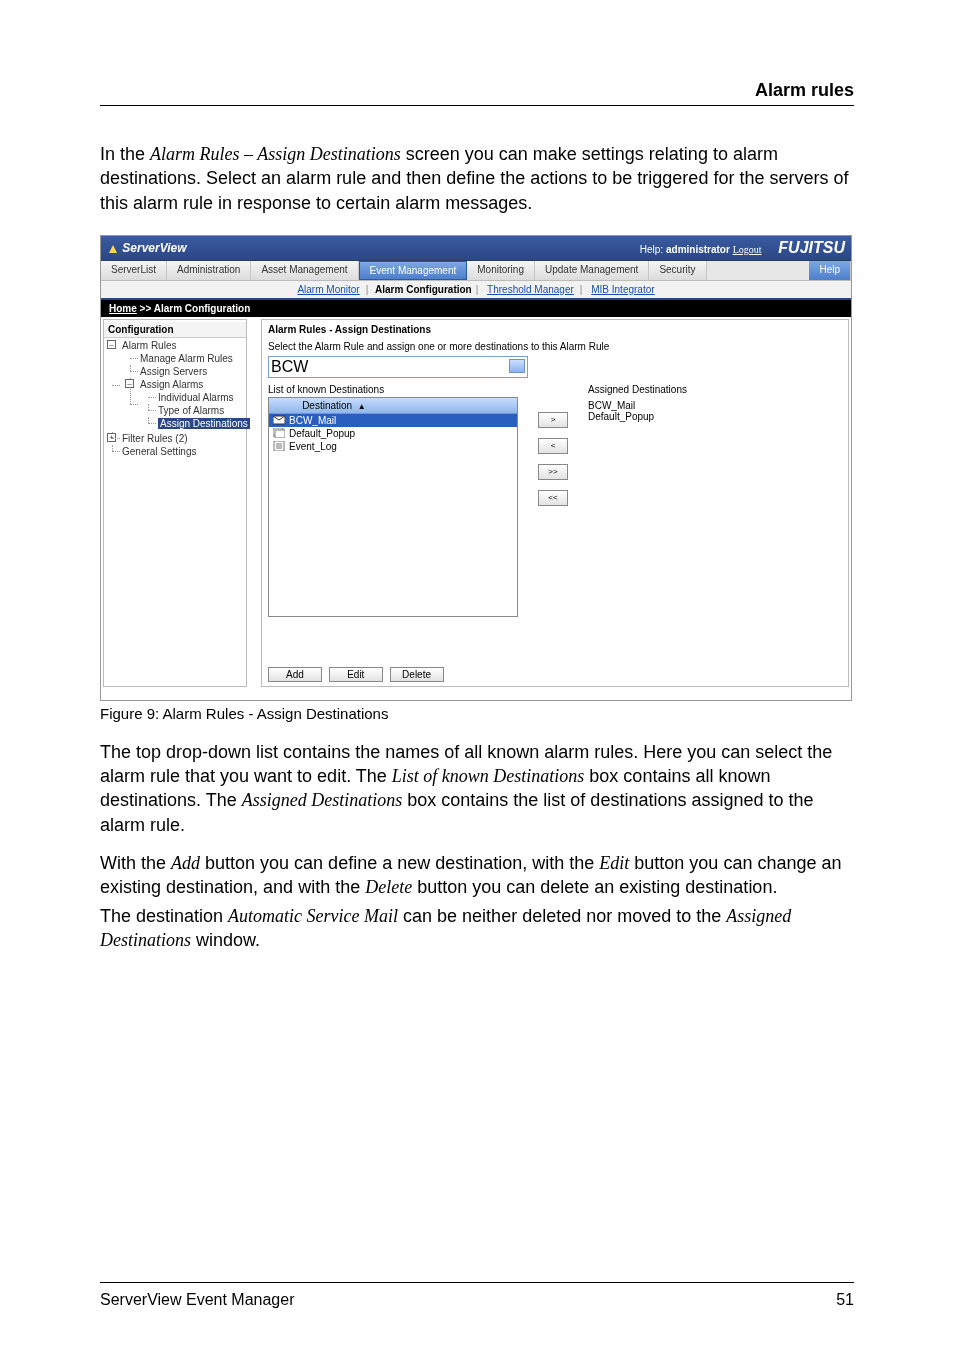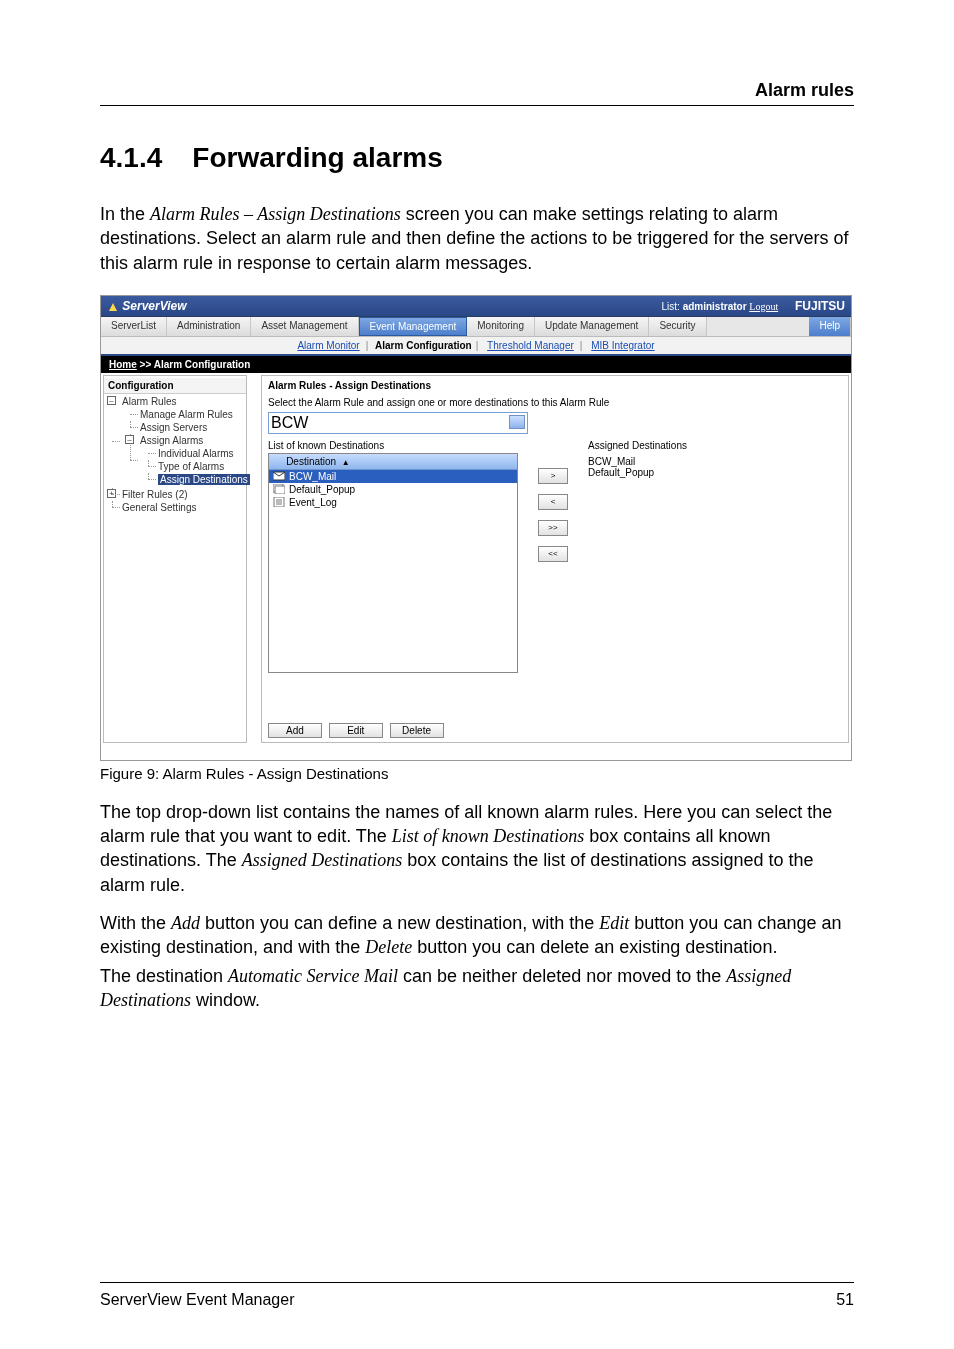--- a/index.html
+++ b/index.html
@@ -71,21 +71,21 @@
     font-style: italic;
     display: flex;
     align-items: center;
     justify-content: space-between;
     padding: 3px 6px;
     border-bottom: 1px solid #2b3c63;
   }
   .sv-top .brand svg { vertical-align: middle; }
   .sv-top .userbox { font-size: 10px; font-style: normal; font-weight: normal; }
   .sv-top .userbox a { color: #fff; text-decoration: underline; font-family: Liberation Serif, serif; }
-  .sv-top .fuj { margin-left: 14px; font-weight: bold; font-size: 12px; }
+  .sv-top .fuj { margin-left: 14px; font-weight: bold; font-size: 16px; font-style: italic; }
 
   .sv-main-tabs {
     background: #e7e7e7;
     font-size: 10px;
     border-bottom: 1px solid #bbb;
     display: flex;
     align-items: stretch;
   }
   .tab {
     padding: 3px 10px;
@@ -189,21 +189,21 @@
     width: 250px;
     height: 220px;
     border: 1px solid #888;
     background: #fff;
     font-size: 10px;
   }
   .listbox .lb-head {
     background: linear-gradient(#c7dcff,#8fb6ec);
     color: #000;
     font-size: 10px;
-    padding: 2px 6px;
+    padding: 2px 22px;
     border-bottom: 1px solid #7197d1;
   }
   .listbox .lb-row {
     display: flex; align-items: center; gap: 4px;
     padding: 1px 4px;
   }
   .listbox .lb-row.sel { background: #2a5ebf; color: #fff;}
   .iconbox { width: 12px; height: 10px; display: inline-block;}
   .assignedbox {
     width: 180px; height: 220px;
@@ -238,39 +238,36 @@
   .btn-row { margin-top: 12px;}
   .btn-row2 { margin-top: 8px;}
 </style>
 </head>
 <body>
 
 <div class="page">
   <div class="header-right">Alarm rules</div>
   <hr class="header-hr">
 
-  <h1>
-    <span class="num">4.1.4</span><span>Forwarding alarms</span>
-  </h1>
 
   <p class="bodytext">
     <span>In the </span><span class="ital">Alarm Rules – Assign Destinations</span><span> screen you can make settings relating to alarm destinations. Select an alarm rule and then define the actions to be triggered for the servers of this alarm rule in response to certain alarm messages.</span>
   </p>
 
   <div class="figure">
 
     <div class="sv-top">
       <span class="brand">
         <svg width="12" height="12">
             <path d="M2 10 L6 2 L10 10 Z" fill="#ffd54a"></path>
           </svg>
         <span>ServerView</span>
       </span>
       <span class="userbox">
-        <span>List:</span>
+        <span>Help:</span>
         <b>administrator</b>
         <a href="#">Logout</a>
         <span class="fuj">FUJITSU</span>
       </span>
     </div>
 
     <div class="sv-main-tabs">
       <div class="tab">ServerList</div>
       <div class="tab">Administration</div>
       <div class="tab">Asset Management</div>

